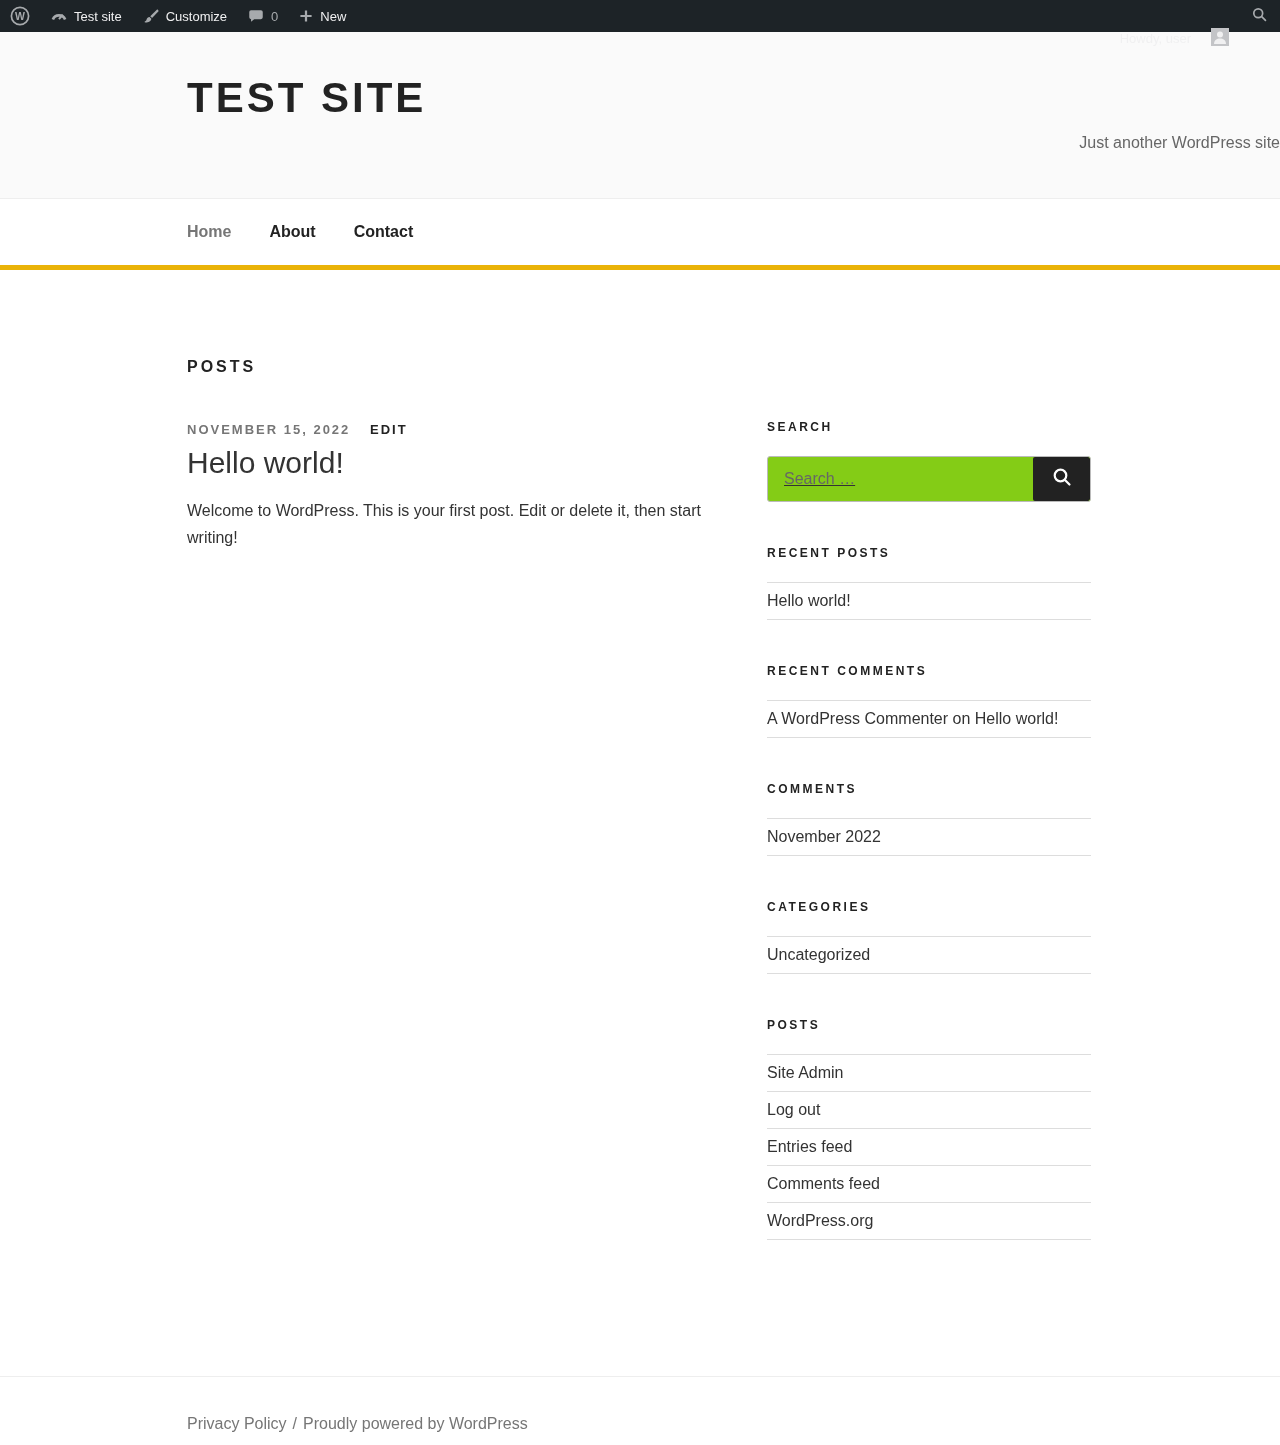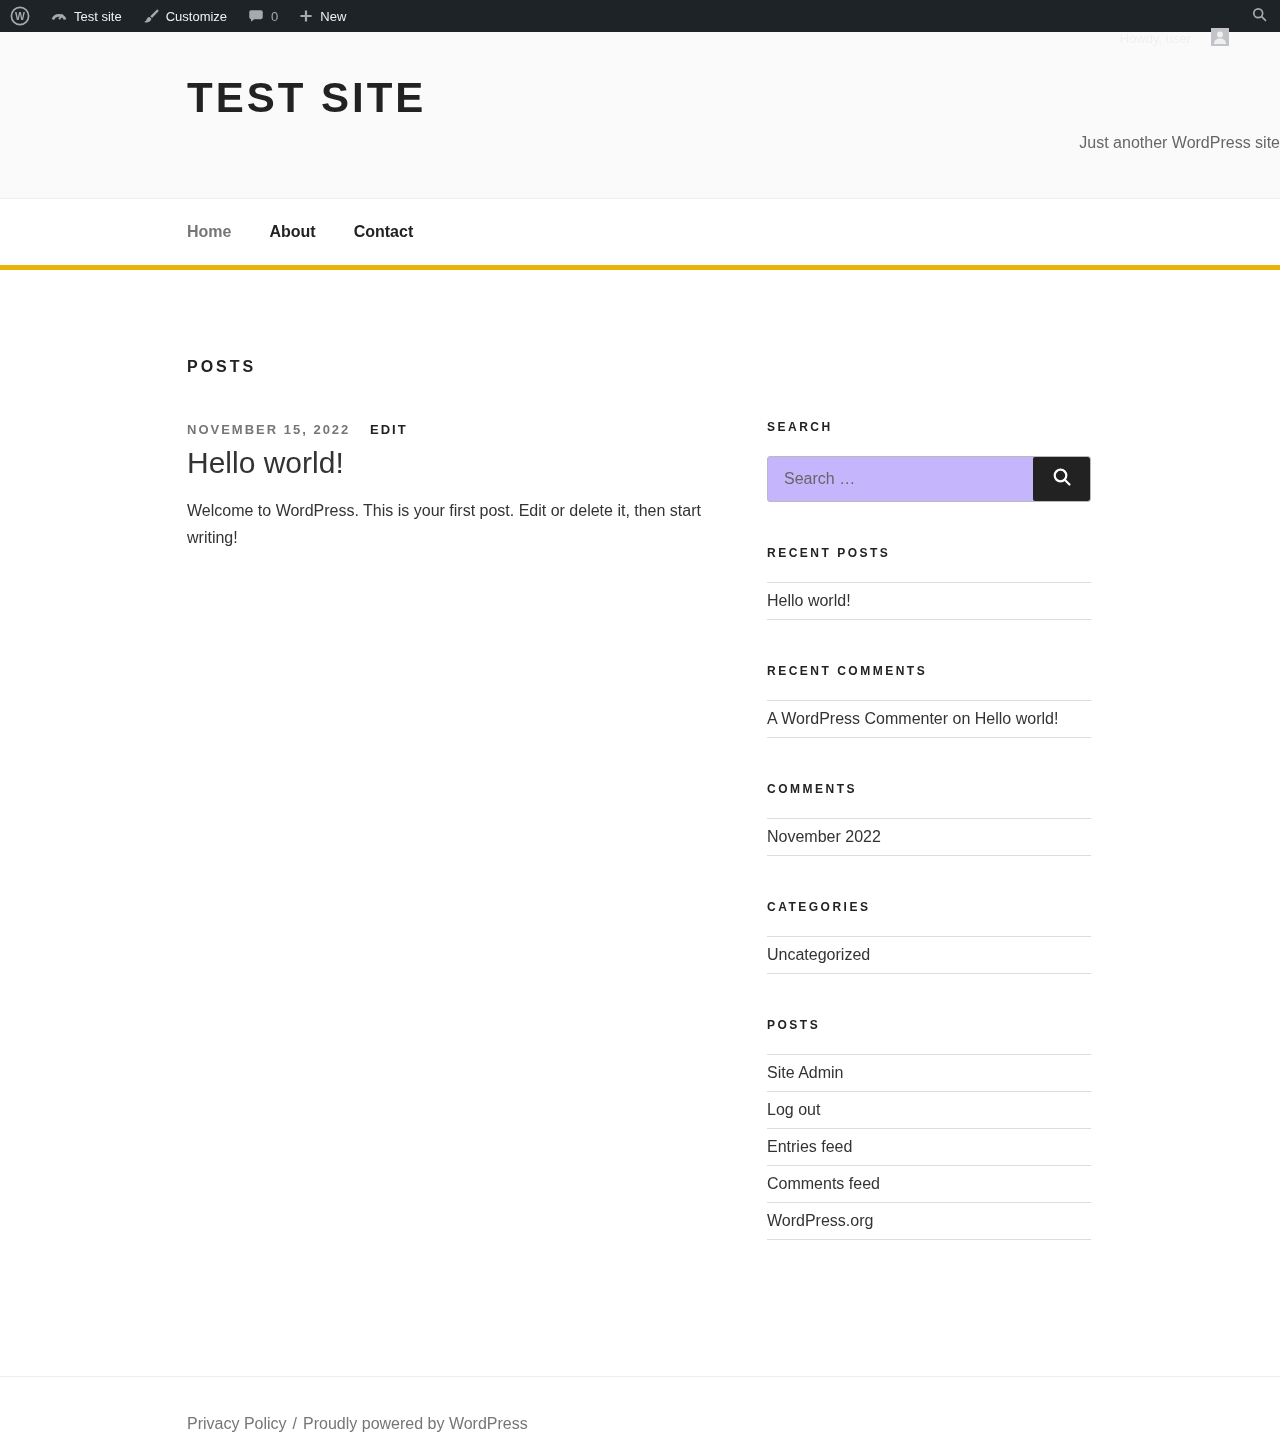--- a/index.html
+++ b/index.html
@@ -43,21 +43,21 @@
   .post-title { font-size:30px; font-weight:400; color:#333; line-height:1.25; margin-bottom:16px; cursor:pointer; }
   .post-body { font-size:16px; line-height:1.7; color:#333; }
 
   
   .widget { margin-bottom:44px; }
   .widget-title { font-size:12px; font-weight:800; letter-spacing:2.5px; color:#222; margin-bottom:22px; }
   .widget ul { list-style:none; border-top:1px solid #ddd; }
   .widget ul li { border-bottom:1px solid #ddd; padding:9px 0; font-size:16px; color:#333; }
   .widget ul li a, .rc-link { color:#333; text-decoration:none; cursor:pointer; }
 
-  .search-form { display:flex; border:1px solid #bbb; border-radius:3px; height:46px; overflow:hidden; background:#c4b5fd; }
+  .search-form { display:flex; border:1px solid #bbb; border-radius:3px; height:46px; overflow:hidden; background:#84cc16;text-decoration:underline; }
   .search-input { flex:1; border:0; outline:none; padding:0 16px; font-size:16px; color:#333; font-family:inherit; background:transparent; }
   .search-input::placeholder { color:#666; }
   .search-btn { width:57px; border:0; background:#222; display:flex; align-items:center; justify-content:center; cursor:pointer; border-radius:2px; }
 
   
   .site-footer { border-top:1px solid #eee; padding:38px 0 56px 187px; }
   .site-footer, .site-footer a { font-size:16px; color:#767676; text-decoration:none; }
   .site-footer a { cursor:pointer; }
   .footer-sep { margin:0 6px; color:#767676; }
 </style>

